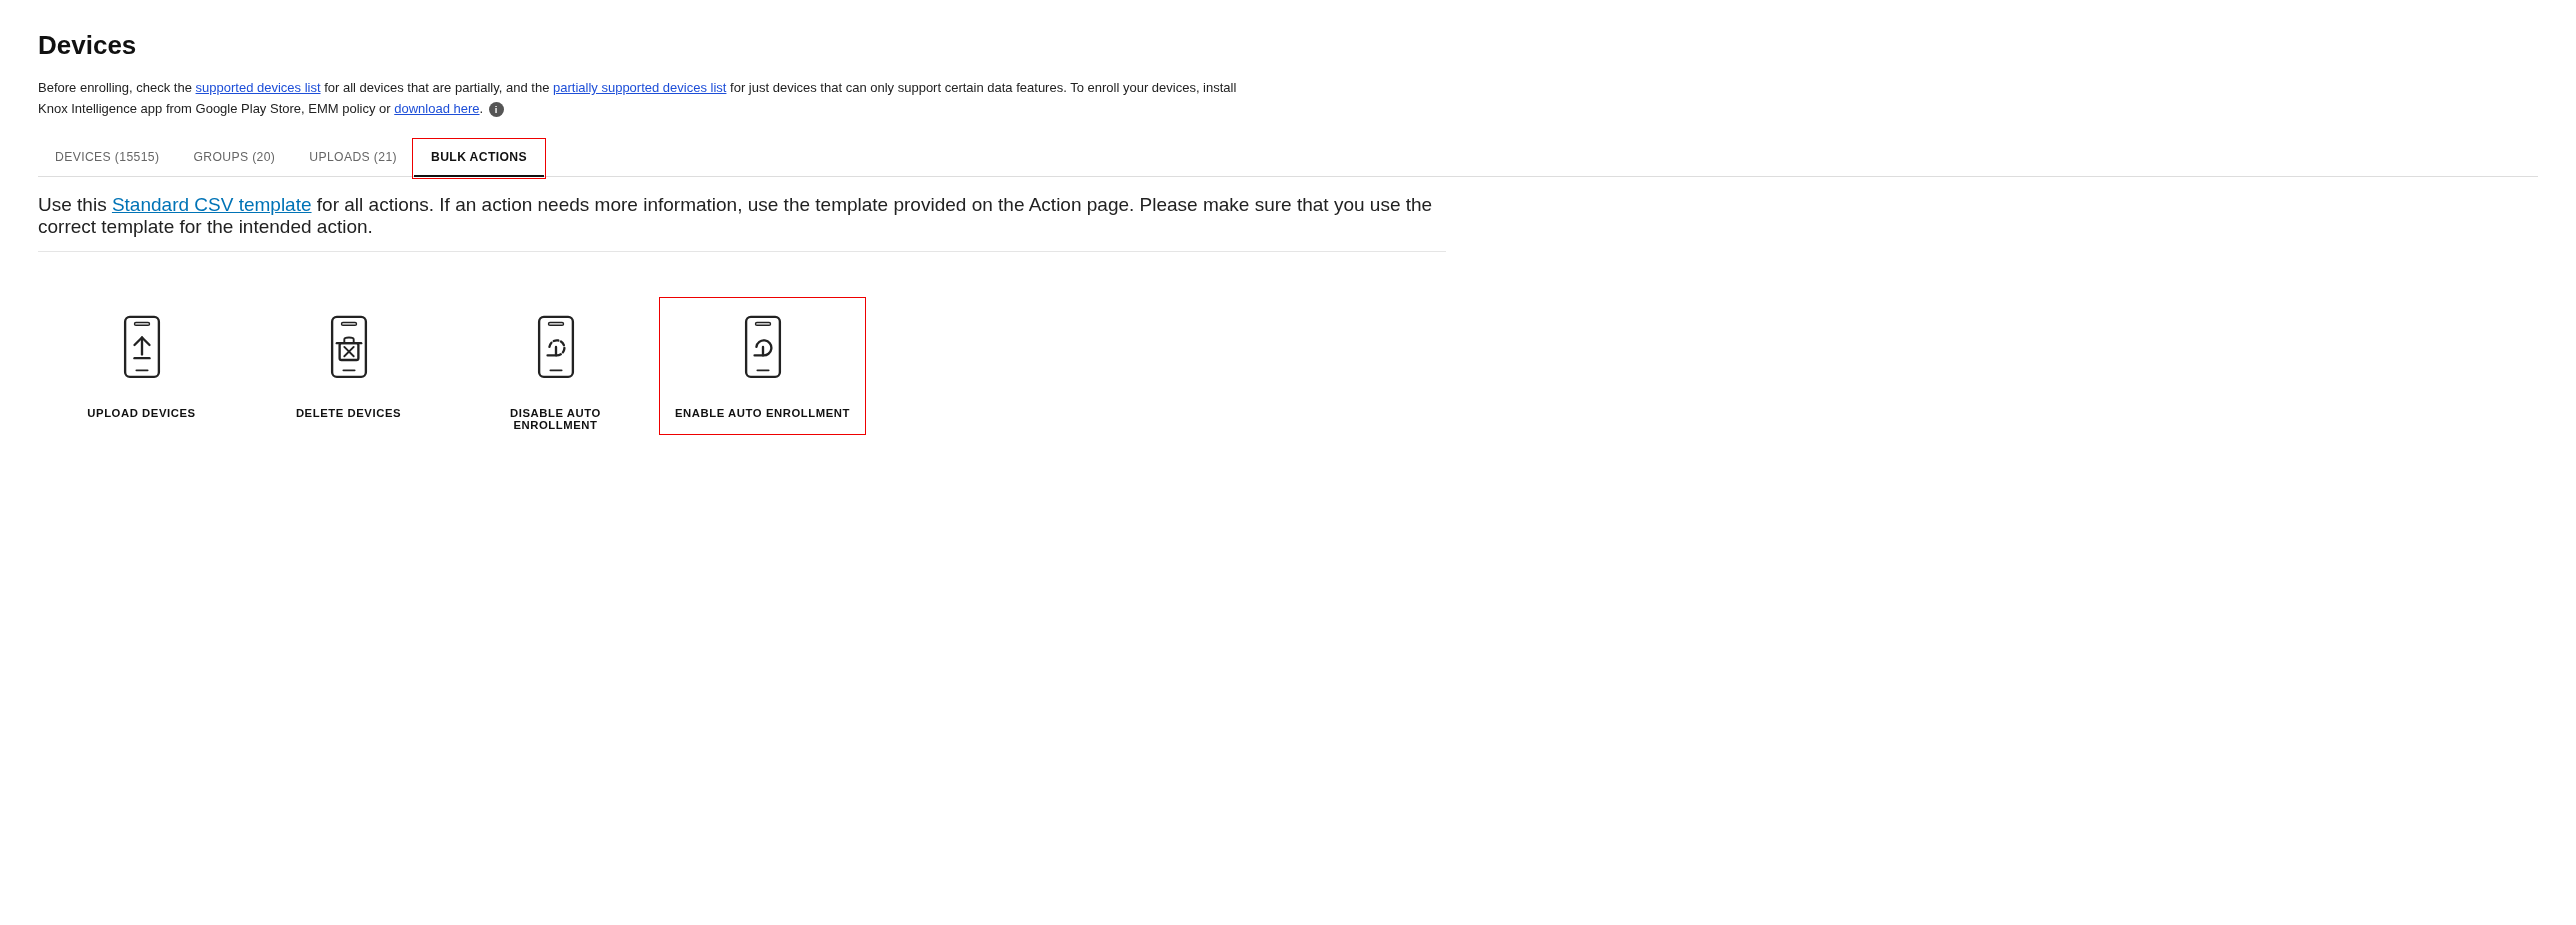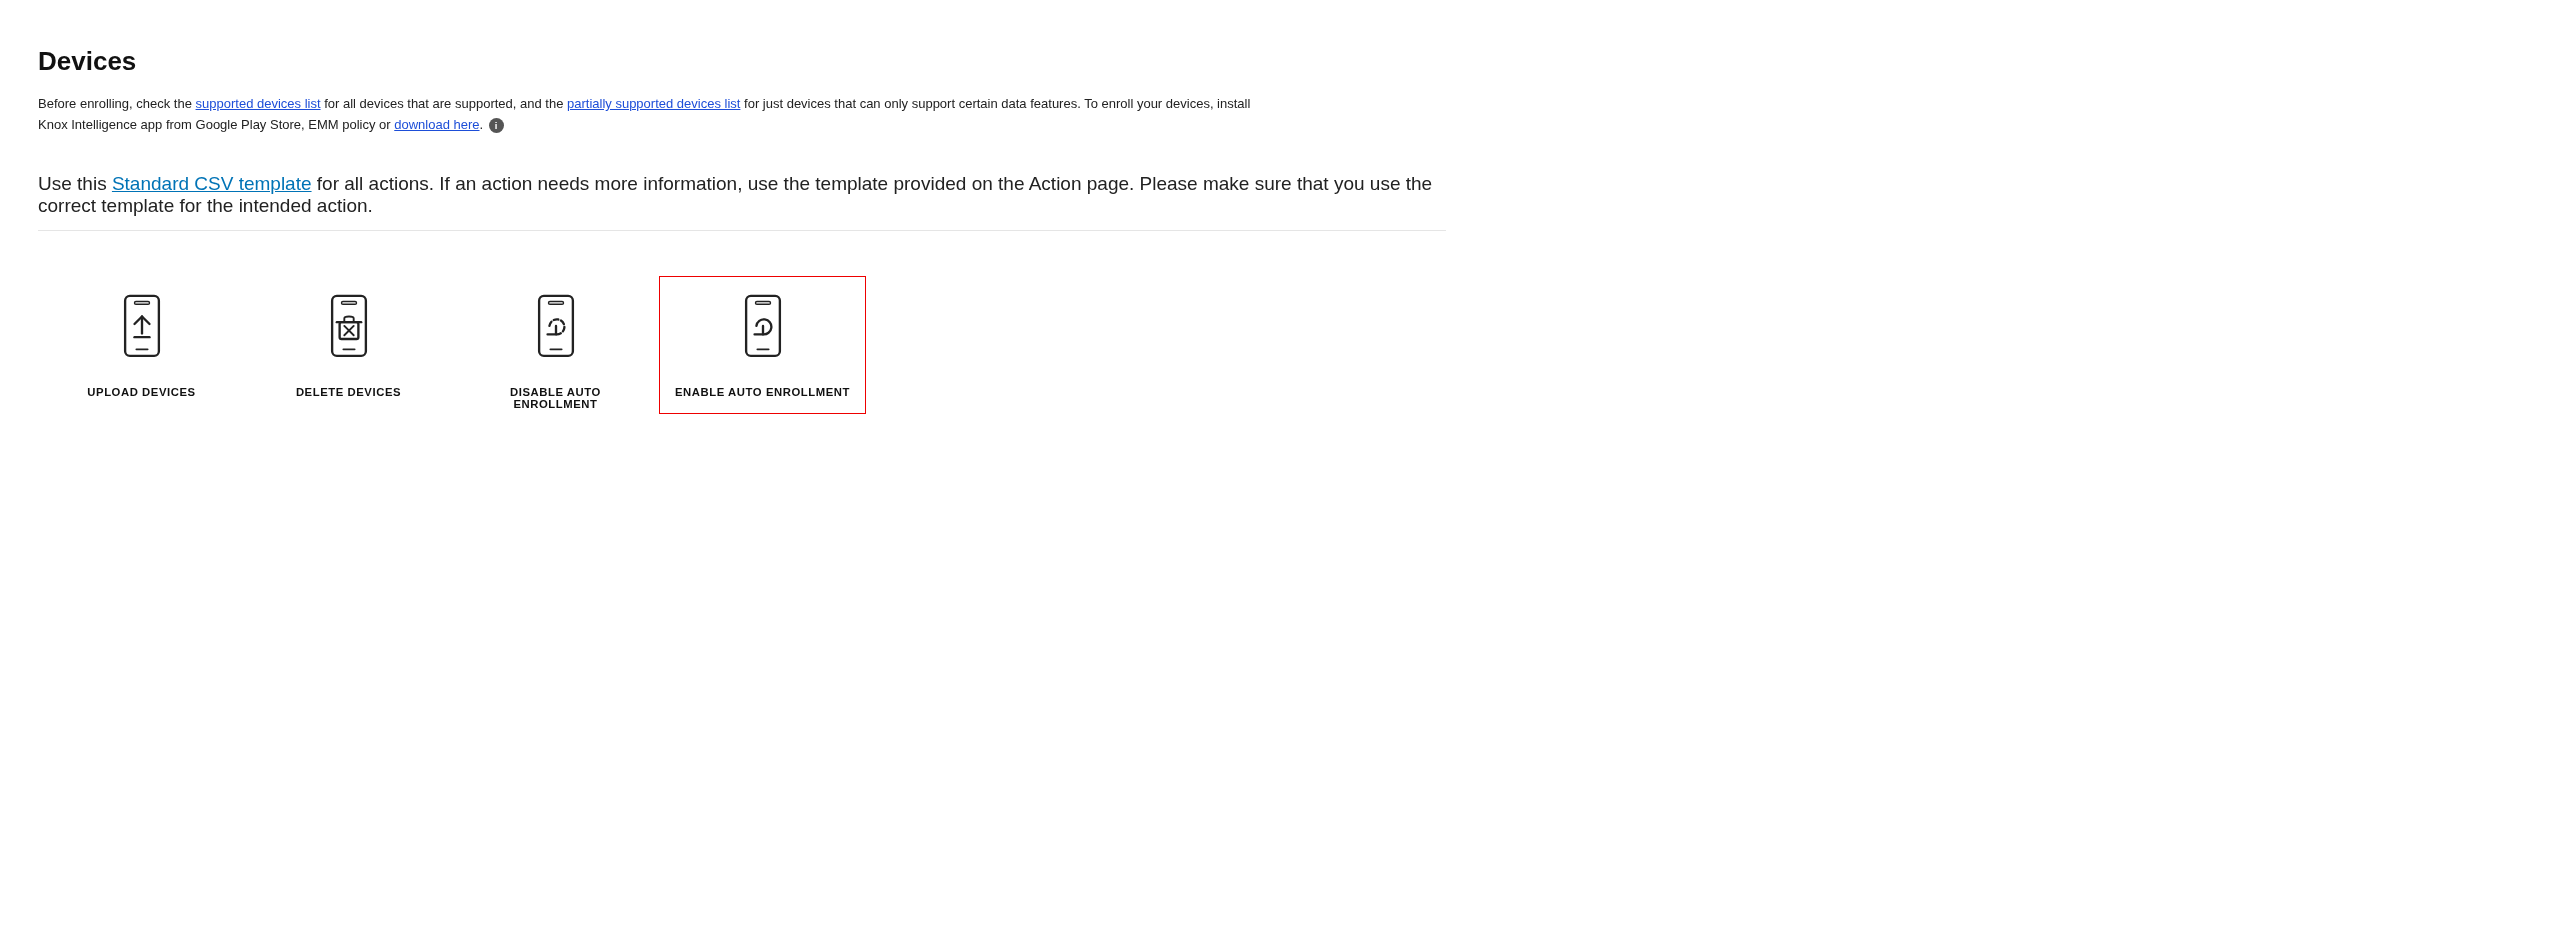--- a/index.html
+++ b/index.html
@@ -5,21 +5,21 @@
     * { box-sizing: border-box; margin: 0; padding: 0; }
     body {
       font-family: -apple-system, BlinkMacSystemFont, 'Segoe UI', Arial, sans-serif;
       background: #f5f5f5;
       color: #222;
       font-size: 13px;
     }
     .page {
       background: #fff;
       min-height: 100vh;
-      padding: 46px 38px;
+      padding: 30px 38px;
     }
     .page-title {
       font-size: 26px;
       font-weight: 700;
       margin-bottom: 17px;
       color: #111;
     }
     .description {
       font-size: 13px;
       color: #222;
@@ -128,24 +128,30 @@
     }
   </style>
 </head>
 <body>
 
 <div class="page">
 
   <h1 class="page-title">Devices</h1>
 
   <p class="description">
-    <span>Before enrolling, check the </span><a>supported devices list</a><span> for all devices that are supported, and the </span><a>partially supported devices list</a><span> for just devices that can only support certain data features. To enroll your devices, install Knox Intelligence app from Google Play Store, EMM policy or </span><a>download here</a><span>.</span>
+    <span>Before enrolling, check the </span><a>supported devices list</a><span> for all devices that are partially, and the </span><a>partially supported devices list</a><span> for just devices that can only support certain data features. To enroll your devices, install Knox Intelligence app from Google Play Store, EMM policy or </span><a>download here</a><span>.</span>
     <span class="info-icon">i</span>
   </p>
 
+  <div class="tabs-row">
+    <div class="tab">DEVICES (15515)</div>
+    <div class="tab">GROUPS (20)</div>
+    <div class="tab">UPLOADS (21)</div>
+    <div class="tab active">BULK ACTIONS</div>
+  </div>
 
   <div class="bulk-info">
     <span>Use this </span><a>Standard CSV template</a><span> for all actions. If an action needs more information, use the template provided on the Action page. Please make sure that you use the correct template for the intended action.</span>
   </div>
 
   <div class="actions-grid">
 
     <div class="action-item">
       <div class="action-icon">
         <svg width="64" height="75" viewBox="0 0 68 80" fill="none" xmlns="http://www.w3.org/2000/svg">

